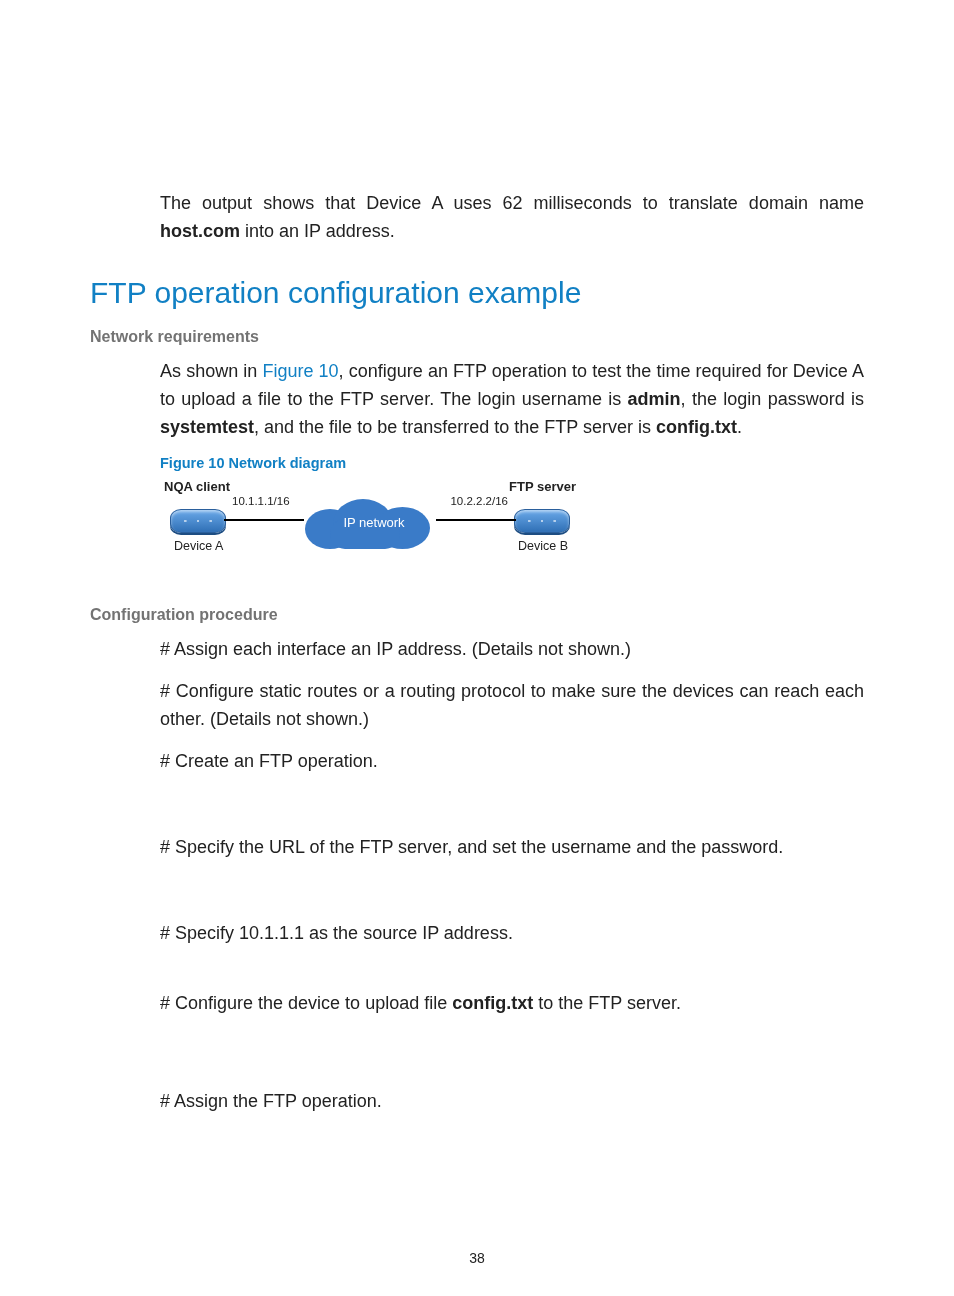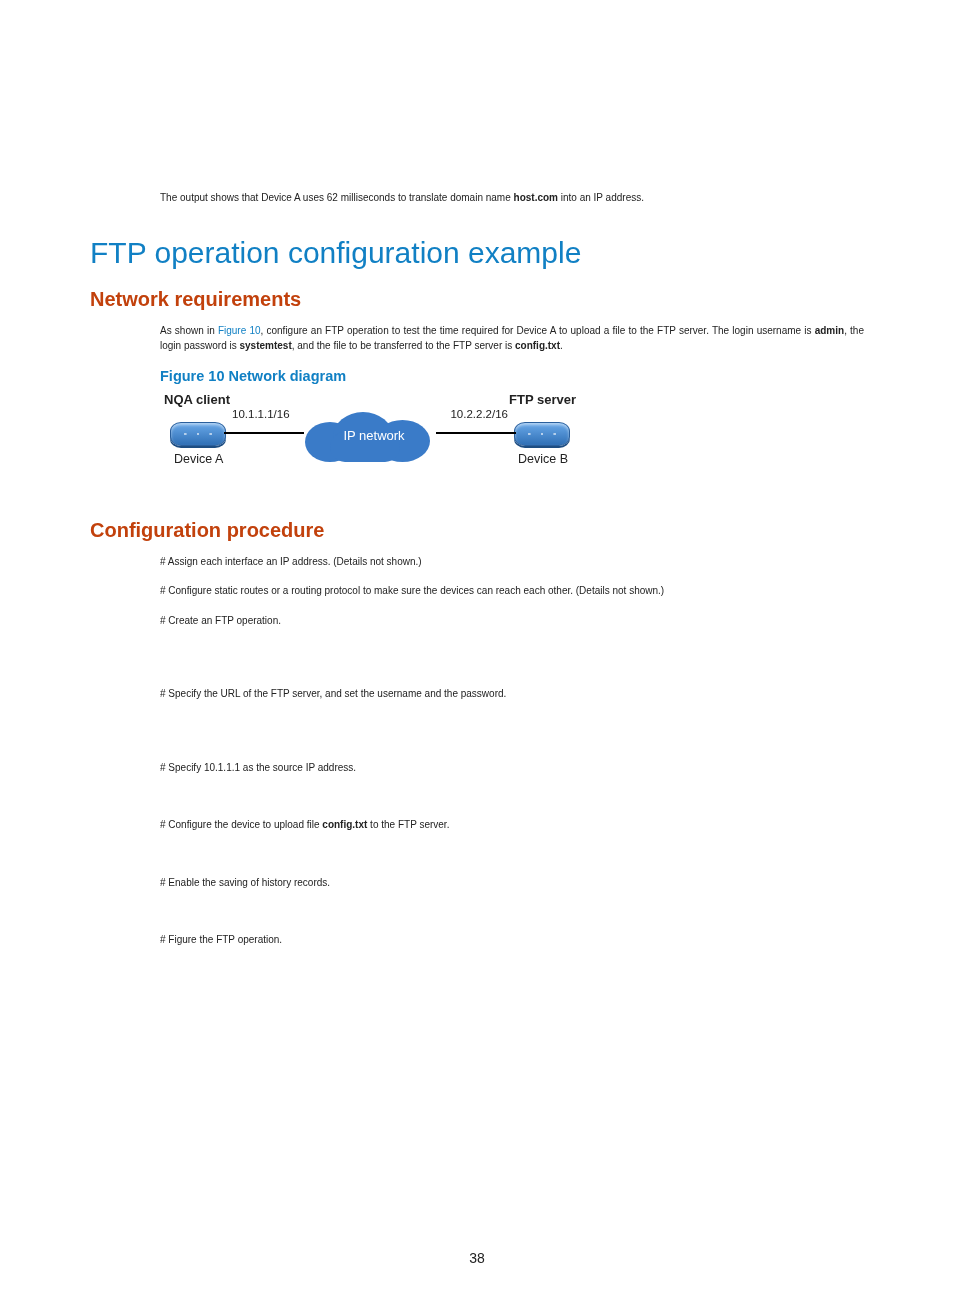--- a/index.html
+++ b/index.html
@@ -10,37 +10,37 @@
     color: #222;
     width: 954px;
   }
   .page {
     padding: 190px 90px 60px 90px;
     box-sizing: border-box;
     position: relative;
     min-height: 1296px;
   }
   .body-text {
-    font-size: 10px;
+    font-size: 18px;
     line-height: 1.55;
     text-align: justify;
     margin: 0 0 14px 0;
   }
   .indent {
     margin-left: 70px;
   }
   .h2 {
     font-size: 30px;
     color: #1180C4;
     font-weight: 400;
     margin: 30px 0 18px 0;
   }
   .h3 {
-    font-size: 20px;
-    color: #c2410c;
+    font-size: 16px;
+    color: #737373;
     font-weight: 700;
     margin: 10px 0 12px 0;
   }
   .fig-caption {
     font-size: 14.5px;
     color: #1180C4;
     font-weight: 700;
     margin: 8px 0 8px 70px;
   }
   .link {
@@ -194,23 +194,22 @@
   <p class="body-text indent"># Specify 10.1.1.1 as the source IP address.</p>
 
   <div class="gap-sm"></div>
 
   <p class="body-text indent">
     <span># Configure the device to upload file </span><b>config.txt</b><span> to the FTP server.</span>
   </p>
 
   <div class="gap-sm"></div>
 
-  <p class="body-text indent"># Enable the saving of history records.</p>
-
-  <div class="gap-sm"></div>
-
-  <p class="body-text indent"># Figure the FTP operation.</p>
+
+  <div class="gap-sm"></div>
+
+  <p class="body-text indent"># Assign the FTP operation.</p>
 
   <div class="gap-sm"></div>
 
 
   <div class="pagenum">38</div>
 </div>
 
 </body></html>

